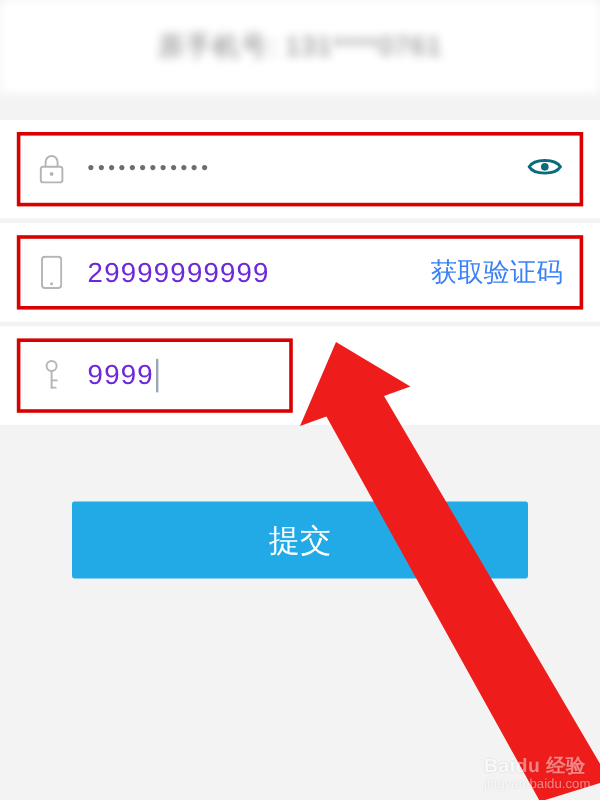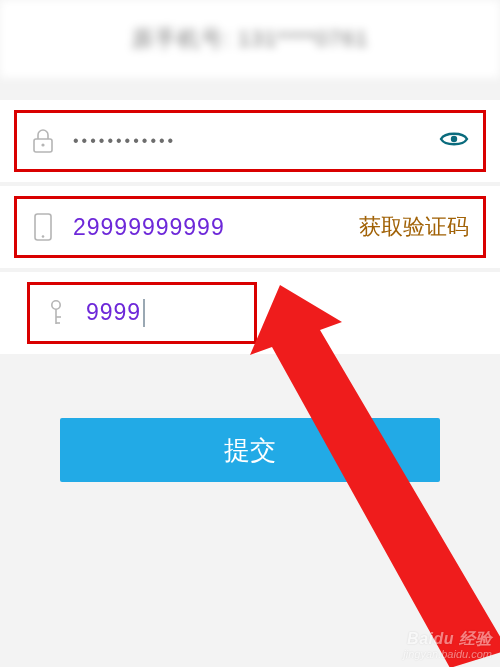--- a/index.html
+++ b/index.html
@@ -28,21 +28,21 @@
     padding: 10px 14px;
   }
   .field {
     border: 3px solid #d90000;
     height: 62px;
     display: flex;
     align-items: center;
     padding: 0 14px;
     gap: 18px;
   }
-  .field.short { width: 230px; margin-left: 13px; }
+  .field.short { width: 230px; }
   .icon {
     flex: 0 0 24px;
     height: 28px;
     display: flex;
     align-items: center;
     justify-content: center;
     color: #aeadad;
   }
   .icon svg { display: block; }
   .input {
@@ -58,21 +58,21 @@
   .input.dots { letter-spacing: 3px; font-size: 16px; color:#6d6d6d; }
   .eye-btn {
     flex: 0 0 auto;
     display: flex;
     align-items: center;
     color: #0a6b7d;
     cursor: pointer;
   }
   .link-btn {
     flex: 0 0 auto;
-    color: #a16207;
+    color: #3b82f6;
     font-size: 22px;
     cursor: pointer;
   }
   .cursor {
     display:inline-block;
     width: 2px; height: 28px;
     background:#9aa8b3;
     vertical-align: middle;
     margin-left:2px;
   }
@@ -101,23 +101,22 @@
   }
   
   .watermark {
     position: absolute;
     right: 8px;
     bottom: 6px;
     opacity: 0.45;
     color: #ffffff;
     text-shadow: 0 0 2px rgba(0,0,0,0.3);
     font-size: 11px;
-    text-align: right;
+    text-align: left;
     line-height: 1.2;
-    font-style: italic;
   }
   .watermark .brand {
     font-size: 16px;
     font-weight: bold;
     letter-spacing: 0.5px;
   }
 </style>
 </head>
 <body>
 

